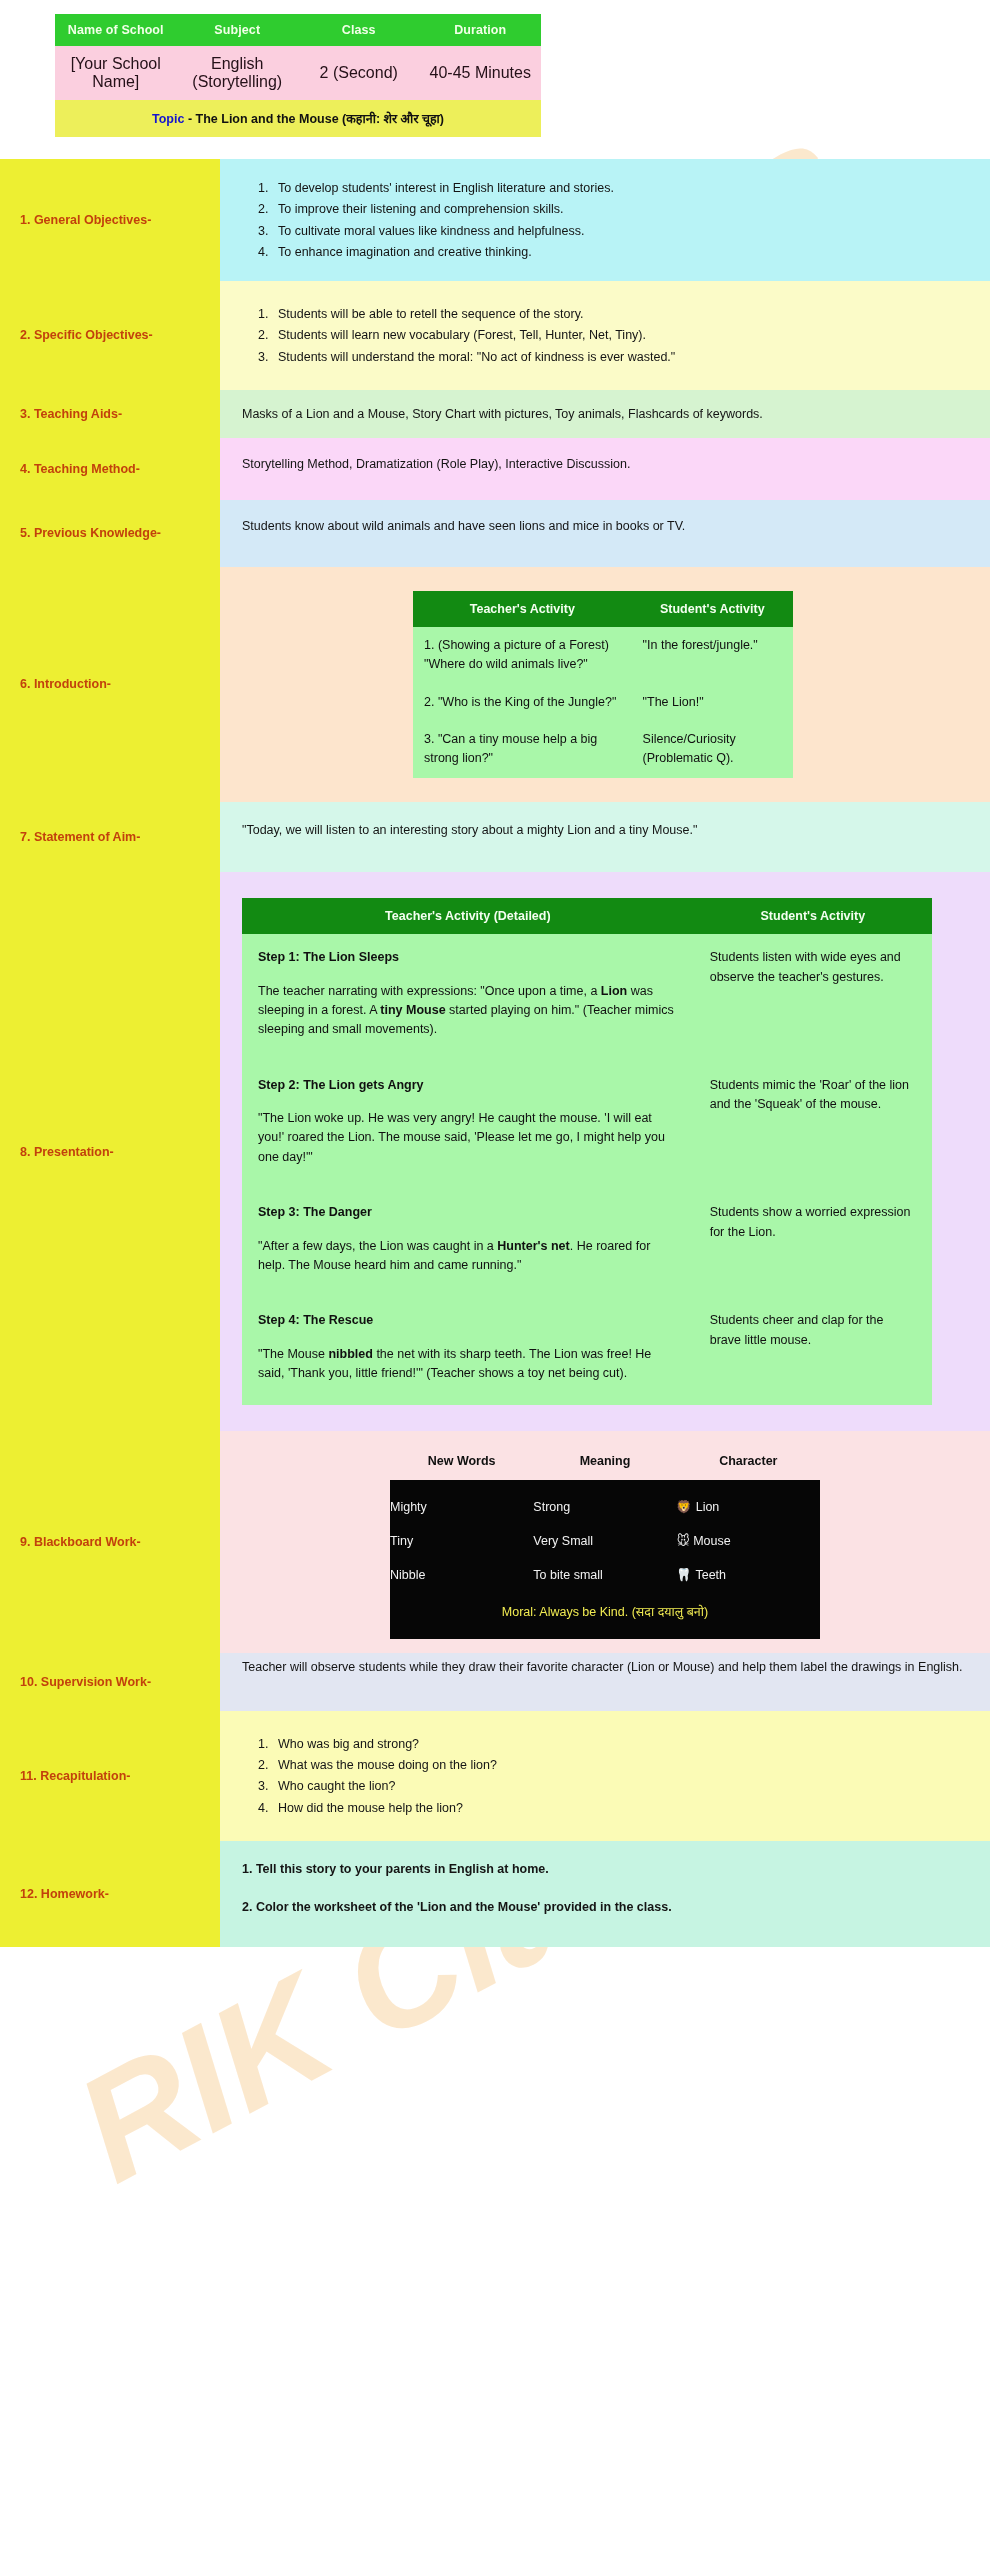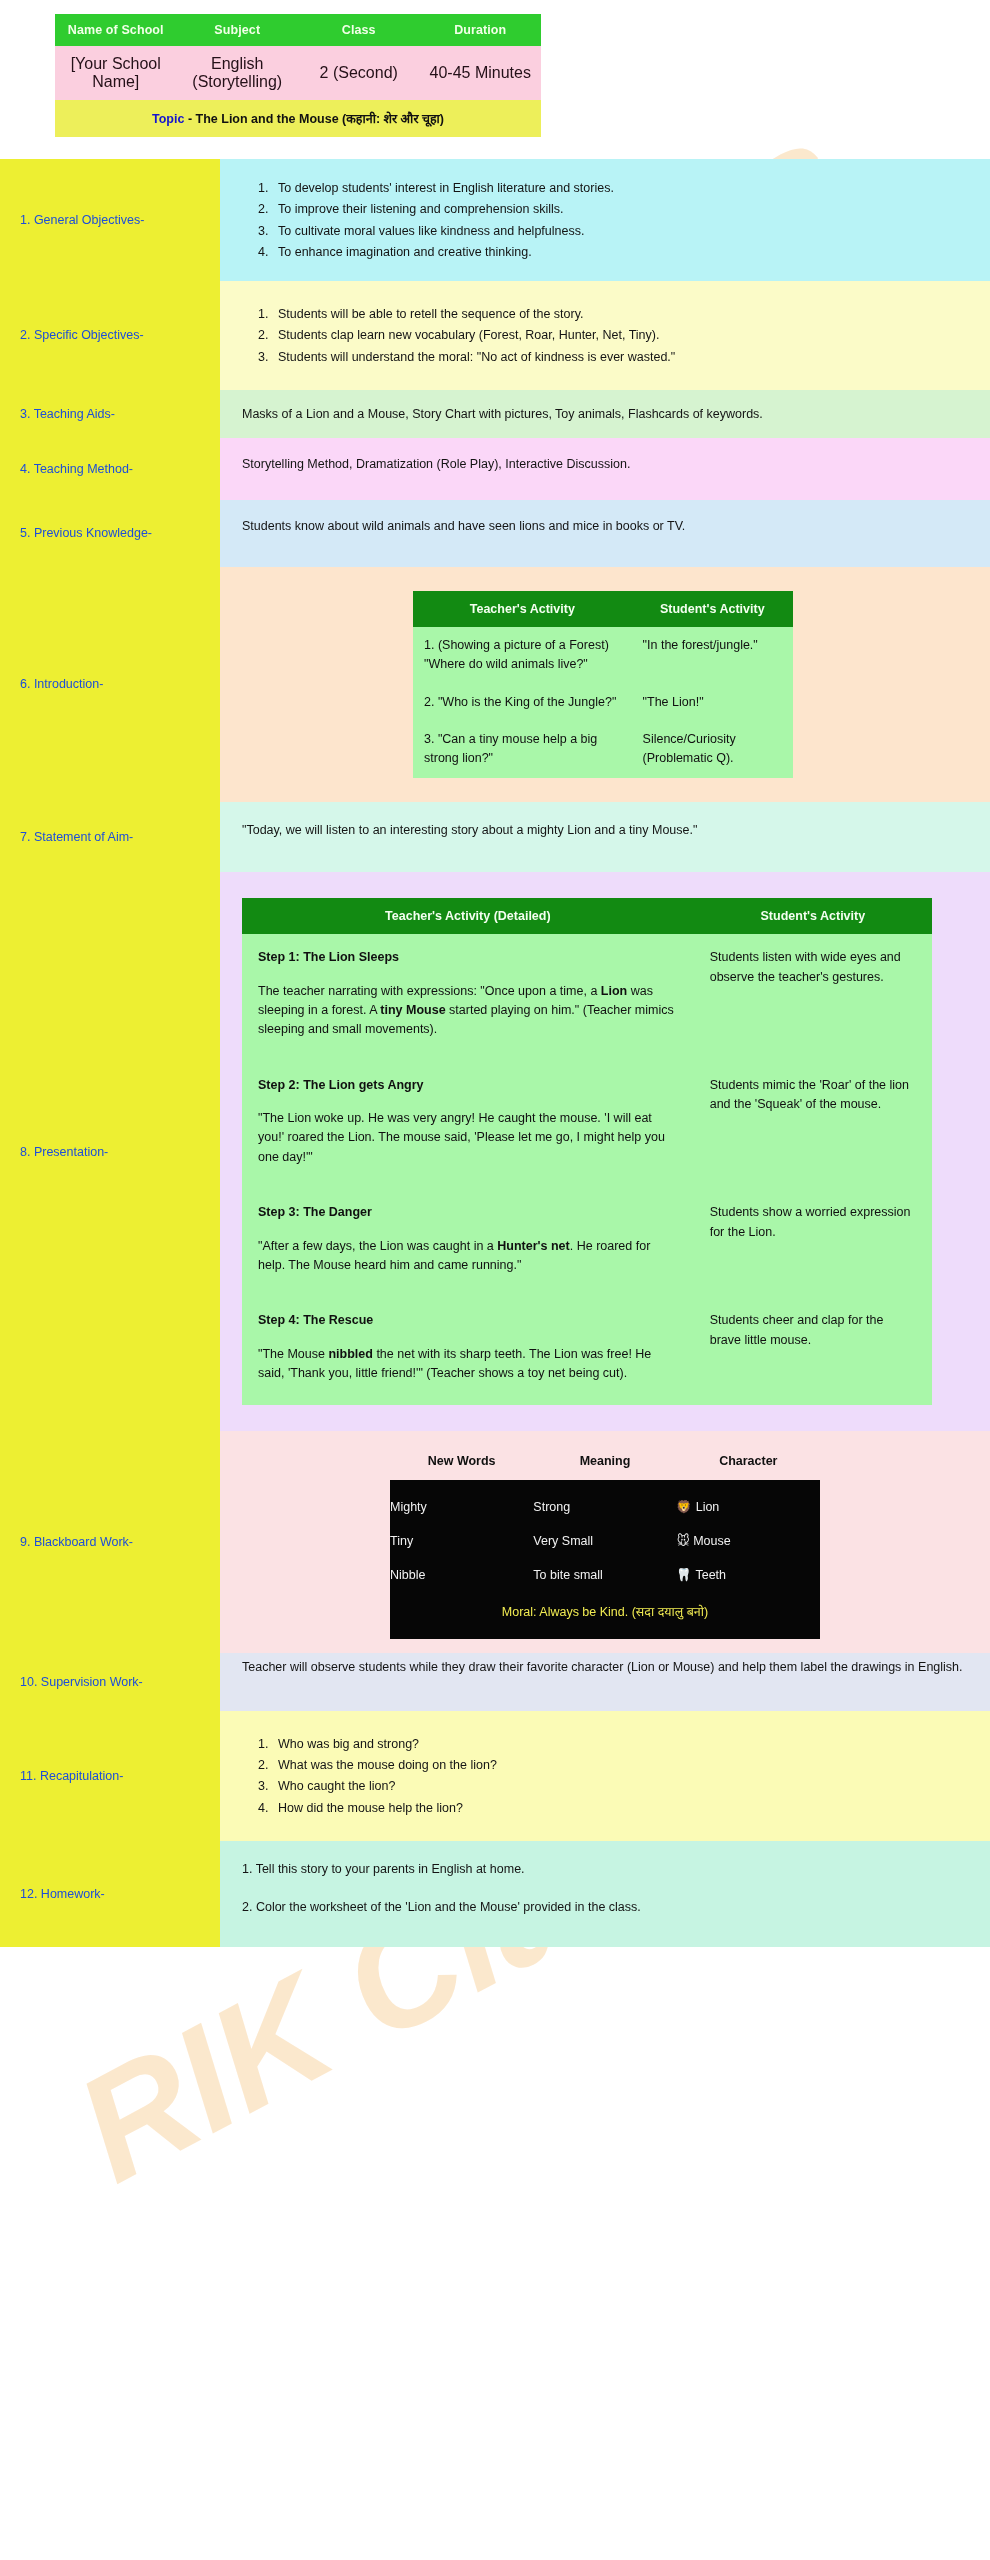--- a/index.html
+++ b/index.html
@@ -67,22 +67,22 @@
   }
   .topic-label{color:#1414cf;font-weight:700;}
 
   
   .plan{margin-top:22px;}
   .row{display:flex;align-items:stretch;width:990px;}
   .label-cell{
     width:220px;
     min-width:220px;
     background:#edef32;
-    color:#1d4ed8;
-    font-weight:400;
+    color:#c2410c;
+    font-weight:700;
     font-size:12.5px;
     line-height:1.45;
     padding:0 0 0 20px;
     display:flex;
     align-items:center;
     box-sizing:border-box;
   }
   .body-cell{
     flex:1;
     padding:14px 26px 14px 22px;
@@ -95,21 +95,21 @@
   .c-lightyellow{background:#fbfbc8;}
   .c-mint{background:#d6f3d0;}
   .c-pink{background:#fbd7f8;}
   .c-babyblue{background:#d4e9f7;}
   .c-peach{background:#fde5cd;}
   .c-aqua{background:#d5f7ea;}
   .c-lavender{background:#eedcfb;}
   .c-rose{background:#fbe2e4;}
   .c-periwinkle{background:#e2e6f2;}
   .c-paleyellow{background:#fbfbb6;}
-  .c-seafoam{background:#c6f4e2;}
+  .c-seafoam{background:#c6f4e2;font-weight:bold;}
 
   ol.num{margin:0;padding-left:30px;}
   ol.num li{margin:1px 0;padding-left:6px;}
 
   
   .act-table{
     border-collapse:collapse;
     table-layout:fixed;
     background:#a4f5a4;
   }
@@ -218,21 +218,21 @@
             <li>To enhance imagination and creative thinking.</li>
           </ol>
         </div>
       </div>
 
       <div class="row">
         <div class="label-cell">2. Specific Objectives-</div>
         <div class="body-cell c-lightyellow" style="padding-top:22px;padding-bottom:22px;">
           <ol class="num">
             <li>Students will be able to retell the sequence of the story.</li>
-            <li>Students clap learn new vocabulary (Forest, Roar, Hunter, Net, Tiny).</li>
+            <li>Students will learn new vocabulary (Forest, Tell, Hunter, Net, Tiny).</li>
             <li>Students will understand the moral: "No act of kindness is ever wasted."</li>
           </ol>
         </div>
       </div>
 
       <div class="row">
         <div class="label-cell">3. Teaching Aids-</div>
         <div class="body-cell c-mint">Masks of a Lion and a Mouse, Story Chart with pictures, Toy animals, Flashcards of keywords.</div>
       </div>
 

